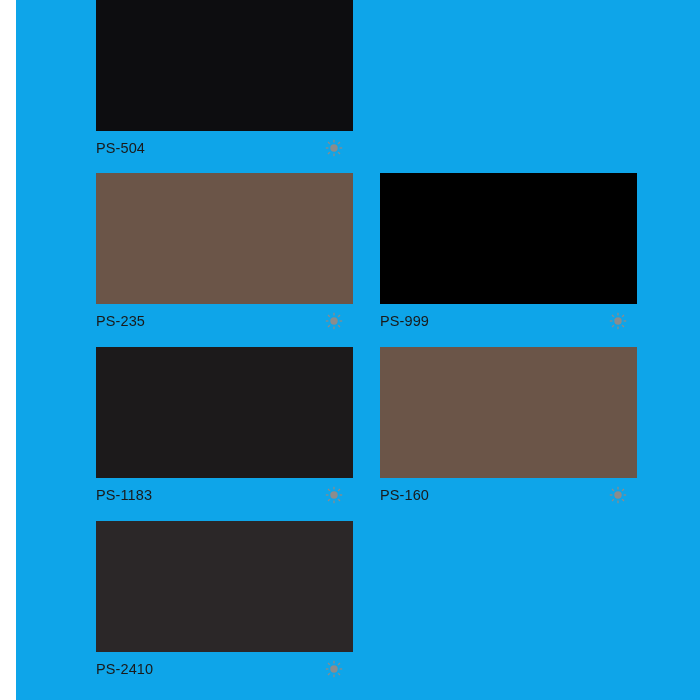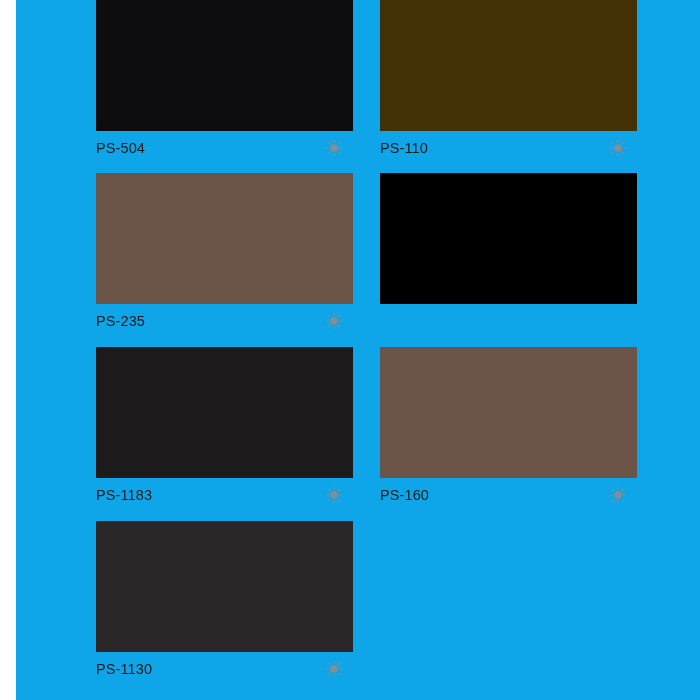--- a/index.html
+++ b/index.html
@@ -83,41 +83,20 @@
             <line x1="14.6" y1="9" x2="17.2" y2="9"></line>
             <line x1="3.0" y1="3.0" x2="4.9" y2="4.9"></line>
             <line x1="13.1" y1="13.1" x2="15.0" y2="15.0"></line>
             <line x1="15.0" y1="3.0" x2="13.1" y2="4.9"></line>
             <line x1="4.9" y1="13.1" x2="3.0" y2="15.0"></line>
           </g>
         </svg>
       </span>
     </div>
   </div>
-    <div class="swatch-card col-right row-0">
-    <div class="swatch-chip" title="PS-110" style="background: rgb(67, 49, 6);"></div>
-    <div class="swatch-meta">
-      <span class="swatch-label">PS-110</span>
-      <span class="brightness-icon">
-        <svg viewBox="0 0 18 18" width="18" height="18" aria-hidden="true">
-          <circle cx="9" cy="9" r="3.7" fill="#8c8c8c"></circle>
-          <g stroke="#8c8c8c" stroke-width="1.3" stroke-linecap="butt">
-            <line x1="9" y1="0.8" x2="9" y2="3.4"></line>
-            <line x1="9" y1="14.6" x2="9" y2="17.2"></line>
-            <line x1="0.8" y1="9" x2="3.4" y2="9"></line>
-            <line x1="14.6" y1="9" x2="17.2" y2="9"></line>
-            <line x1="3.0" y1="3.0" x2="4.9" y2="4.9"></line>
-            <line x1="13.1" y1="13.1" x2="15.0" y2="15.0"></line>
-            <line x1="15.0" y1="3.0" x2="13.1" y2="4.9"></line>
-            <line x1="4.9" y1="13.1" x2="3.0" y2="15.0"></line>
-          </g>
-        </svg>
-      </span>
-    </div>
-  </div>
     <div class="swatch-card col-left row-1">
     <div class="swatch-chip" title="PS-293" style="background: rgb(107, 85, 72);"></div>
     <div class="swatch-meta">
       <span class="swatch-label">PS-235</span>
       <span class="brightness-icon">
         <svg viewBox="0 0 18 18" width="18" height="18" aria-hidden="true">
           <circle cx="9" cy="9" r="3.7" fill="#8c8c8c"></circle>
           <g stroke="#8c8c8c" stroke-width="1.3" stroke-linecap="butt">
             <line x1="9" y1="0.8" x2="9" y2="3.4"></line>
             <line x1="9" y1="14.6" x2="9" y2="17.2"></line>
@@ -127,20 +106,38 @@
             <line x1="13.1" y1="13.1" x2="15.0" y2="15.0"></line>
             <line x1="15.0" y1="3.0" x2="13.1" y2="4.9"></line>
             <line x1="4.9" y1="13.1" x2="3.0" y2="15.0"></line>
           </g>
         </svg>
       </span>
     </div>
   </div>
     <div class="swatch-card col-right row-1">
     <div class="swatch-chip" title="PS-999" style="background: rgb(0, 0, 0);"></div>
+    <div class="swatch-meta">
+      <span class="swatch-label">PS-999</span>
+      <span class="brightness-icon">
+        <svg viewBox="0 0 18 18" width="18" height="18" aria-hidden="true">
+          <circle cx="9" cy="9" r="3.7" fill="#8c8c8c"></circle>
+          <g stroke="#8c8c8c" stroke-width="1.3" stroke-linecap="butt">
+            <line x1="9" y1="0.8" x2="9" y2="3.4"></line>
+            <line x1="9" y1="14.6" x2="9" y2="17.2"></line>
+            <line x1="0.8" y1="9" x2="3.4" y2="9"></line>
+            <line x1="14.6" y1="9" x2="17.2" y2="9"></line>
+            <line x1="3.0" y1="3.0" x2="4.9" y2="4.9"></line>
+            <line x1="13.1" y1="13.1" x2="15.0" y2="15.0"></line>
+            <line x1="15.0" y1="3.0" x2="13.1" y2="4.9"></line>
+            <line x1="4.9" y1="13.1" x2="3.0" y2="15.0"></line>
+          </g>
+        </svg>
+      </span>
+    </div>
   </div>
     <div class="swatch-card col-left row-2">
     <div class="swatch-chip" title="PS-1183" style="background: rgb(28, 26, 27);"></div>
     <div class="swatch-meta">
       <span class="swatch-label">PS-1183</span>
       <span class="brightness-icon">
         <svg viewBox="0 0 18 18" width="18" height="18" aria-hidden="true">
           <circle cx="9" cy="9" r="3.7" fill="#8c8c8c"></circle>
           <g stroke="#8c8c8c" stroke-width="1.3" stroke-linecap="butt">
             <line x1="9" y1="0.8" x2="9" y2="3.4"></line>
@@ -173,21 +170,21 @@
             <line x1="15.0" y1="3.0" x2="13.1" y2="4.9"></line>
             <line x1="4.9" y1="13.1" x2="3.0" y2="15.0"></line>
           </g>
         </svg>
       </span>
     </div>
   </div>
     <div class="swatch-card col-left row-3">
     <div class="swatch-chip" title="PS-1440" style="background: rgb(43, 39, 40);"></div>
     <div class="swatch-meta">
-      <span class="swatch-label">PS-1130</span>
+      <span class="swatch-label">PS-2410</span>
       <span class="brightness-icon">
         <svg viewBox="0 0 18 18" width="18" height="18" aria-hidden="true">
           <circle cx="9" cy="9" r="3.7" fill="#8c8c8c"></circle>
           <g stroke="#8c8c8c" stroke-width="1.3" stroke-linecap="butt">
             <line x1="9" y1="0.8" x2="9" y2="3.4"></line>
             <line x1="9" y1="14.6" x2="9" y2="17.2"></line>
             <line x1="0.8" y1="9" x2="3.4" y2="9"></line>
             <line x1="14.6" y1="9" x2="17.2" y2="9"></line>
             <line x1="3.0" y1="3.0" x2="4.9" y2="4.9"></line>
             <line x1="13.1" y1="13.1" x2="15.0" y2="15.0"></line>

